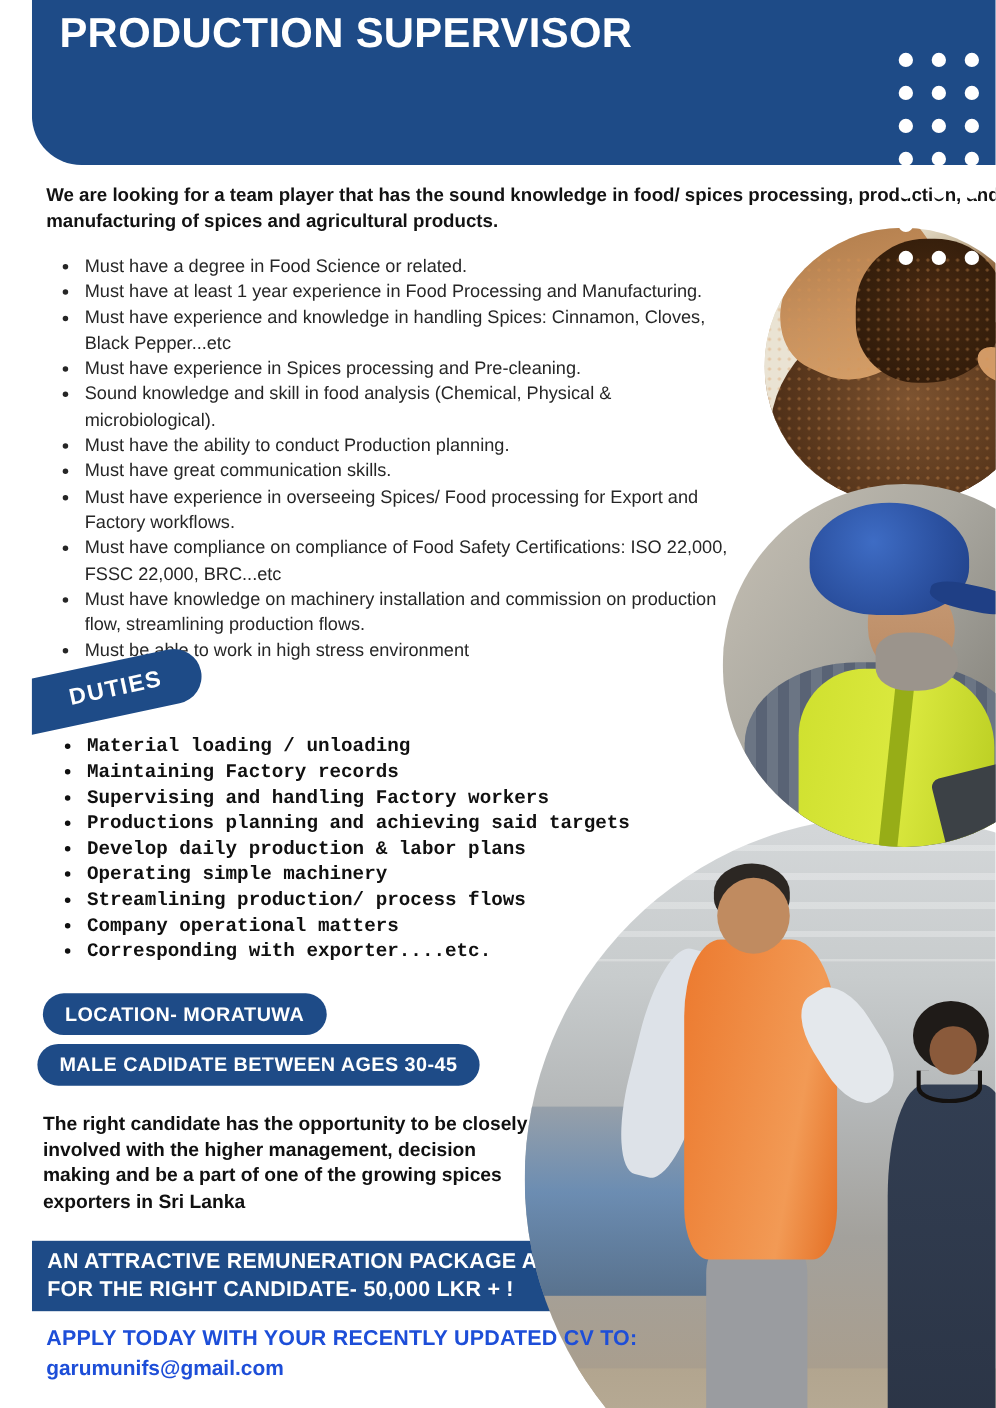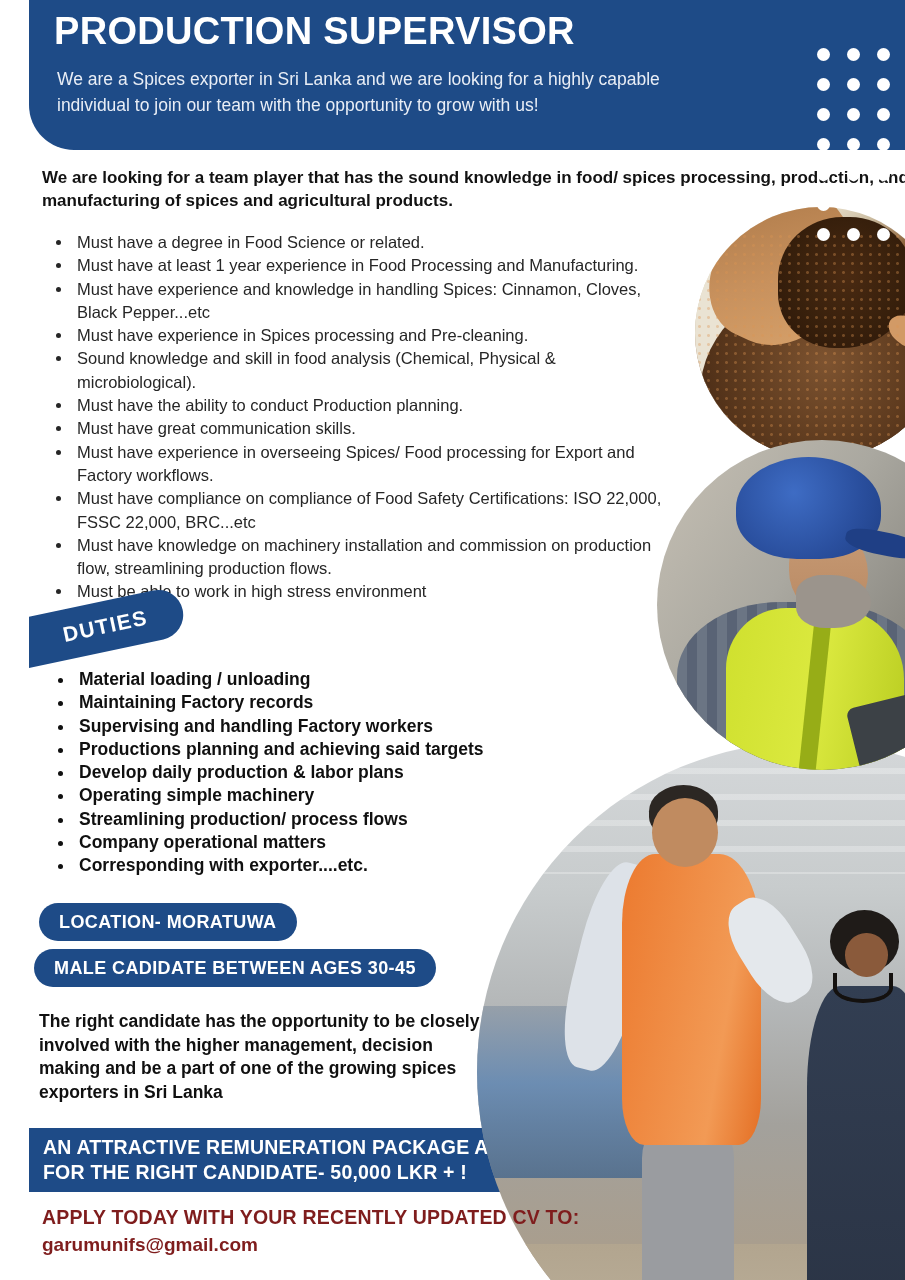--- a/index.html
+++ b/index.html
@@ -24,38 +24,38 @@
            font-weight:700; line-height:1.38; color:#121212; z-index:5; }
   .reqs { position:absolute; left:22px; top:231px; width:592px; margin:0; padding-left:22px;
           font-size:16.5px; line-height:23.3px; color:#262626; z-index:5; }
   .reqs li { padding-left:4px; }
   .duties-badge { position:absolute; left:-58px; top:607px; width:214px; height:50px;
           background:var(--brand); border-radius:28px; transform:rotate(-12deg); z-index:5;
           display:flex; align-items:center; justify-content:flex-end; padding-right:36px;
           box-sizing:border-box; }
   .duties-badge span { color:#fff; font-weight:700; font-size:21px; letter-spacing:1.5px; }
   .duties { position:absolute; left:20px; top:668px; width:520px; margin:0; padding-left:26px;
-            font-size:17.5px; font-weight:700; line-height:23.3px; color:#101010; z-index:5; }
+            font-size:17.5px; font-weight:700; line-height:23.3px; color:#101010; z-index:5;font-family:Liberation Mono, monospace; }
   .duties li { padding-left:4px; }
 
   .badge-pill { position:absolute; background:var(--brand); color:#fff; font-weight:700;
             border-radius:20px; display:flex; align-items:center; padding:0 20px; height:38px;
             font-size:18px; letter-spacing:0.4px; z-index:5; white-space:nowrap; }
   #badge-location { left:10px; top:903px; }
   #badge-candidate { left:5px; top:949px;text-align:right; }
 
   .closing { position:absolute; left:10px; top:1010px; width:452px; margin:0; font-size:17.5px;
              font-weight:700; line-height:23.5px; color:#101010; z-index:5; }
 
   .banner { position:absolute; left:0; top:1128px; width:600px; height:64px; background:var(--brand);
             z-index:1; color:#fff; font-weight:700; font-size:19.5px; line-height:25px;
             padding:7px 0 0 14px; box-sizing:border-box; letter-spacing:0.2px; }
   .banner div { white-space:nowrap; }
 
-  .apply { position:absolute; left:13px; top:1206px; z-index:5; color:#7f1d1d; }
+  .apply { position:absolute; left:13px; top:1206px; z-index:5; color:#1d4ed8; }
   .apply p { margin:0; }
   .apply-line1 { font-size:19.5px; font-weight:700; letter-spacing:0.2px; }
   .apply-email { font-size:19px; font-weight:700; margin-top:5px !important; }
 
   
   .photo { position:absolute; border-radius:50%; overflow:hidden; }
   .photo > div { position:absolute; }
   #photo-spices  { left:666px; top:207px; width:252px; height:252px; z-index:3; }
   #photo-worker  { left:628px; top:440px; width:330px; height:330px; z-index:4; }
   #photo-factory { left:448px; top:742px; width:660px; height:660px; z-index:2; }
@@ -110,21 +110,20 @@
   .fa-woman-body { left:50%; top:37%; width:18%; height:55%; border-radius:28% 28% 10% 10%;
                    background:linear-gradient(#323e52,#2a3344); }
 </style>
 </head>
 <body>
 
 <div class="page">
 
   <div class="hero">
     <h1 class="hero-title">PRODUCTION SUPERVISOR</h1>
-    <p class="hero-sub">We are a Spices exporter in Sri Lanka and we are looking for a highly capable individual to join our team with the opportunity to grow with us!</p>
   </div>
   <div class="dots">
       <span class="dot" style="left: 0px; top: 0px;"></span>
       <span class="dot" style="left: 30px; top: 0px;"></span>
       <span class="dot" style="left: 60px; top: 0px;"></span>
       <span class="dot" style="left: 90px; top: 0px;"></span>
       <span class="dot" style="left: 0px; top: 30px;"></span>
       <span class="dot" style="left: 30px; top: 30px;"></span>
       <span class="dot" style="left: 60px; top: 30px;"></span>
       <span class="dot" style="left: 90px; top: 30px;"></span>

